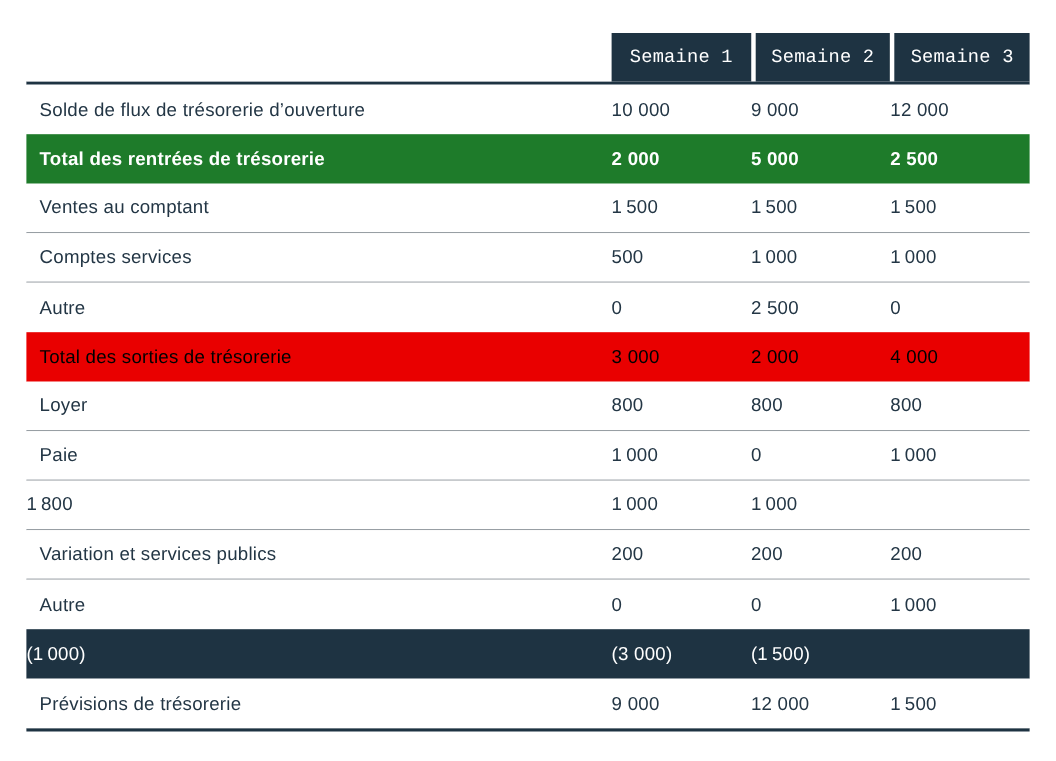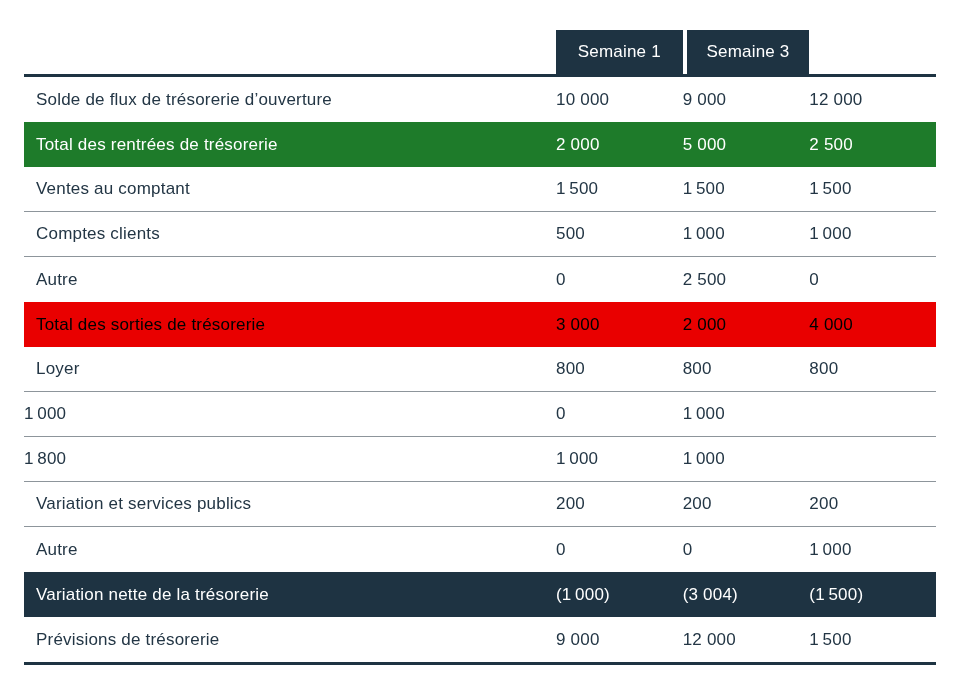--- a/index.html
+++ b/index.html
@@ -13,20 +13,21 @@
   .table {
     width: 912px;
     margin: 30px 24px 0 24px;
     border-bottom: 3px solid var(--header-navy, #1e3342);
   }
   .header-row {
     display: grid;
     grid-template-columns: 532px 1fr 1fr 1fr;
     height: 47px;
     border-bottom: 3px solid var(--header-navy, #1e3342);
+    font-family: Liberation Mono, monospace;
   }
   .header-spacer { background: #ffffff; }
   .header-cell {
     background: var(--header-navy, #1e3342);
     color: #ffffff;
     font-size: 17px;
     font-weight: 500;
     letter-spacing: 0.2px;
     display: flex;
     align-items: center;
@@ -36,34 +37,35 @@
   .row {
     display: grid;
     grid-template-columns: 532px 1fr 1fr 1fr;
     height: 45px;
     align-items: center;
     font-size: 17px;
     letter-spacing: 0.2px;
     background: #ffffff;
   }
   .row--divider { border-bottom: 1px solid var(--divider-gray, #8d959b); }
-  .row--inflow  { background: var(--inflow-green, #1e7b2a); color: #ffffff; font-weight: 400; }
+  .row--inflow  { background: var(--inflow-green, #1e7b2a); color: #ffffff; font-weight: 700; }
   .row--outflow { background: var(--outflow-red, #e90000); color: #000000; font-weight: 500; }
   .row--net     { background: var(--header-navy, #1e3342); color: #ffffff; font-weight: 500; }
   .label { padding-left: 12px; white-space: nowrap; }
   .val   { text-align: left; padding-right: 16px; white-space: nowrap; font-variant-numeric: tabular-nums; }
 </style>
 </head>
 <body>
 
 <div class="table">
 
   <div class="header-row">
     <div class="header-spacer"></div>
     <div class="header-cell">Semaine 1</div>
+    <div class="header-cell gap">Semaine 2</div>
     <div class="header-cell gap">Semaine 3</div>
   </div>
 
   <div class="row">
     <div class="label">Solde de flux de trésorerie d’ouverture</div>
     <div class="val">10 000</div>
     <div class="val">9 000</div>
     <div class="val">12 000</div>
   </div>
 
@@ -75,21 +77,21 @@
   </div>
 
   <div class="row row--divider">
     <div class="label">Ventes au comptant</div>
     <div class="val">1 500</div>
     <div class="val">1 500</div>
     <div class="val">1 500</div>
   </div>
 
   <div class="row row--divider">
-    <div class="label">Comptes clients</div>
+    <div class="label">Comptes services</div>
     <div class="val">500</div>
     <div class="val">1 000</div>
     <div class="val">1 000</div>
   </div>
 
   <div class="row">
     <div class="label">Autre</div>
     <div class="val">0</div>
     <div class="val">2 500</div>
     <div class="val">0</div>
@@ -103,20 +105,21 @@
   </div>
 
   <div class="row row--divider">
     <div class="label">Loyer</div>
     <div class="val">800</div>
     <div class="val">800</div>
     <div class="val">800</div>
   </div>
 
   <div class="row row--divider">
+    <div class="label">Paie</div>
     <div class="val">1 000</div>
     <div class="val">0</div>
     <div class="val">1 000</div>
   </div>
 
   <div class="row row--divider">
     <div class="val">1 800</div>
     <div class="val">1 000</div>
     <div class="val">1 000</div>
   </div>
@@ -129,23 +132,22 @@
   </div>
 
   <div class="row">
     <div class="label">Autre</div>
     <div class="val">0</div>
     <div class="val">0</div>
     <div class="val">1 000</div>
   </div>
 
   <div class="row row--net">
-    <div class="label">Variation nette de la trésorerie</div>
     <div class="val">(1 000)</div>
-    <div class="val">(3 004)</div>
+    <div class="val">(3 000)</div>
     <div class="val">(1 500)</div>
   </div>
 
   <div class="row">
     <div class="label">Prévisions de trésorerie</div>
     <div class="val">9 000</div>
     <div class="val">12 000</div>
     <div class="val">1 500</div>
   </div>
 

